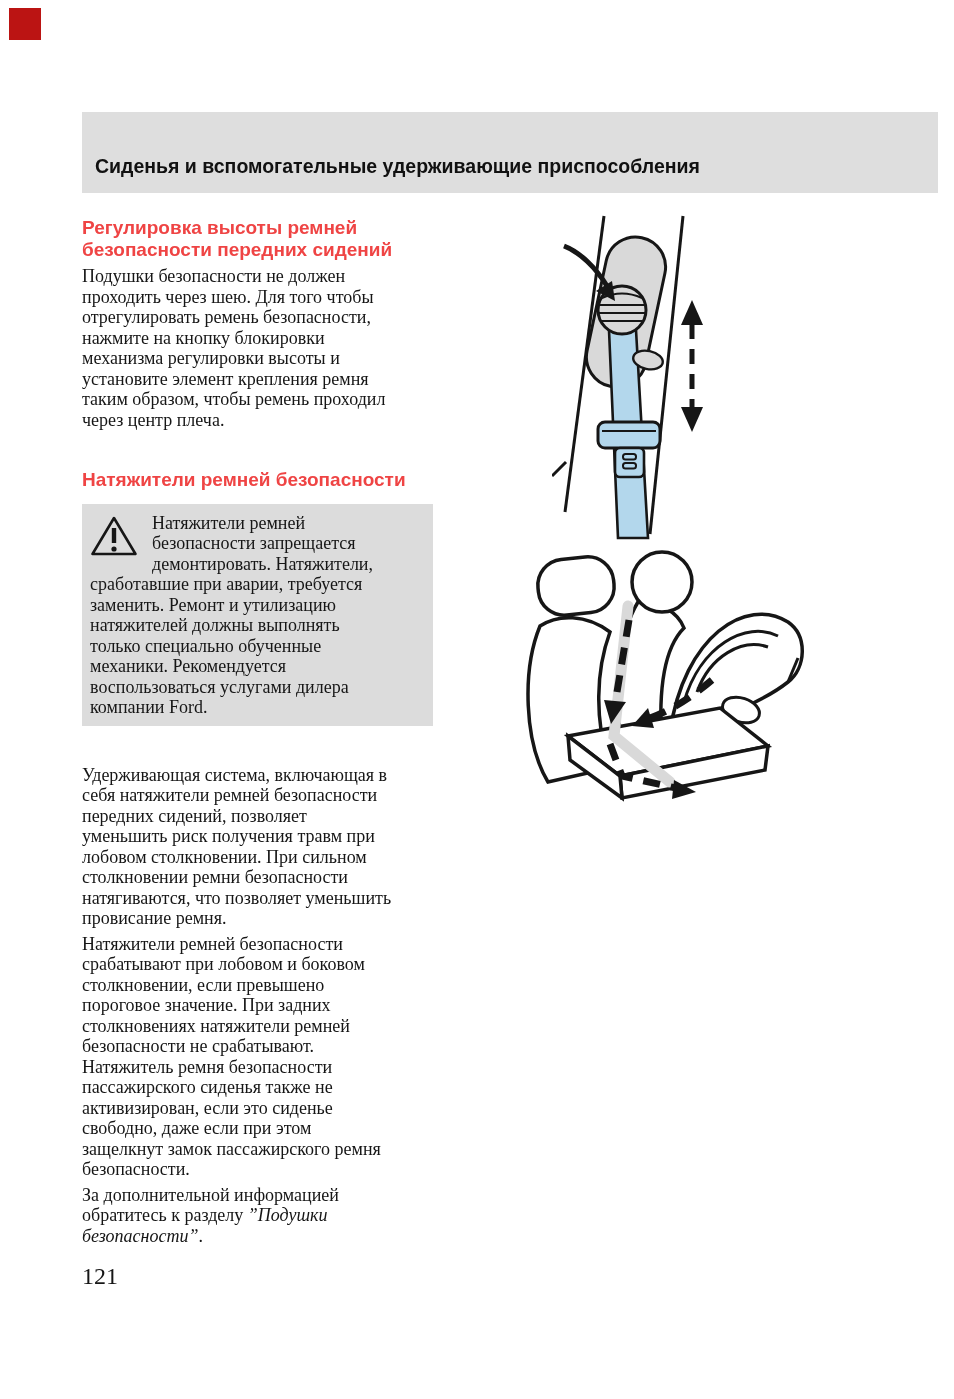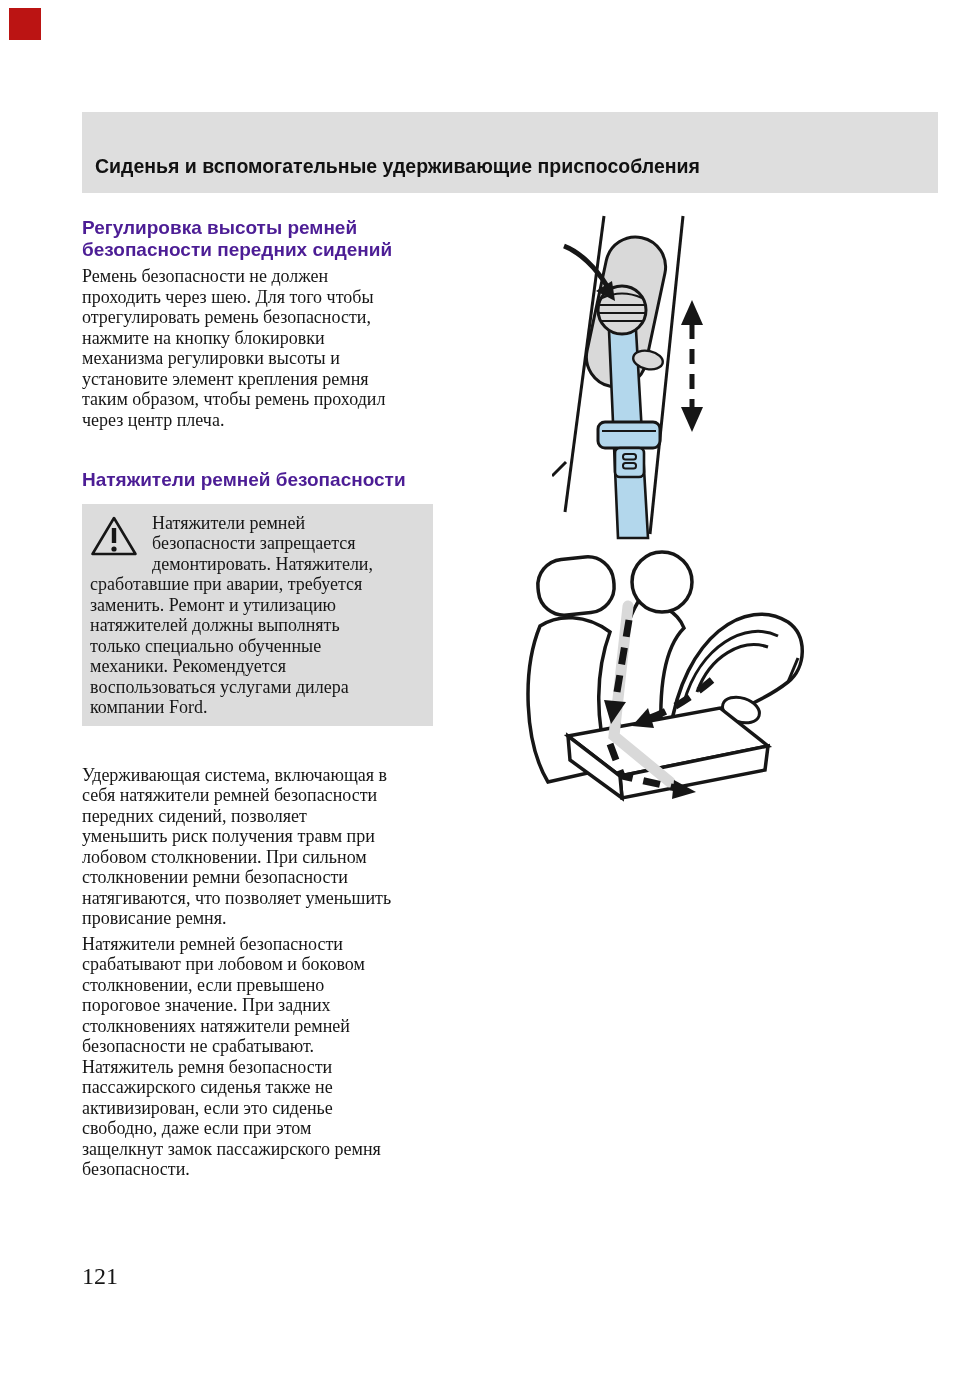--- a/index.html
+++ b/index.html
@@ -14,21 +14,21 @@
 
   
   .header-bar { left:82px; top:112px; width:856px; height:81px; background:#dedede;
                 display:flex; align-items:flex-end; padding:0 0 15px 13px; }
   .header-bar h1 { font-family:"Liberation Sans", sans-serif; font-weight:bold;
                    font-size:19.5px; color:#111; white-space:nowrap; letter-spacing:0; }
 
   
   .col { left:82px; top:217px; width:410px; }
   .sec-heading { font-family:"Liberation Sans", sans-serif; font-weight:bold;
-                 font-size:19px; line-height:21.5px; color:#4c1d95; }
+                 font-size:19px; line-height:21.5px; color:#ef4444; }
   .body-text { font-size:18px; line-height:20.5px; }
   .p1 { margin-top:6px; }
   .h2 { margin-top:39px; }
 
   .warn-box { margin-top:13px; width:351px; background:#dcdcdc; padding:9px 6px 8px 8px; }
   .warn-icon { float:left; width:48px; height:42px; margin:2px 14px 3px 0; }
   .warn-text { font-size:18px; line-height:20.5px; }
 
   .p2 { margin-top:39px; }
   .p3 { margin-top:5px; }
@@ -47,21 +47,21 @@
 
 <div class="abs header-bar">
   <h1>Сиденья и вспомогательные удерживающие приспособления</h1>
 </div>
 
 <div class="abs col">
 
   <div class="sec-heading pre">Регулировка высоты ремней
 безопасности передних сидений</div>
 
-  <p class="body-text pre p1">Ремень безопасности не должен
+  <p class="body-text pre p1">Подушки безопасности не должен
 проходить через шею. Для того чтобы
 отрегулировать ремень безопасности,
 нажмите на кнопку блокировки
 механизма регулировки высоты и
 установите элемент крепления ремня
 таким образом, чтобы ремень проходил
 через центр плеча.</p>
 
   <div class="sec-heading h2">Натяжители ремней безопасности</div>
 
@@ -98,20 +98,23 @@
 пороговое значение. При задних
 столкновениях натяжители ремней
 безопасности не срабатывают.
 Натяжитель ремня безопасности
 пассажирского сиденья также не
 активизирован, если это сиденье
 свободно, даже если при этом
 защелкнут замок пассажирского ремня
 безопасности.</p>
 
+  <p class="body-text p4"><span class="pre">За дополнительной информацией
+обратитесь к разделу </span><span class="pre italic">”Подушки
+безопасности”</span><span>.</span></p>
 </div>
 
 <svg class="abs illu1" width="172" height="330" viewBox="0 0 172 330">
 
   <g>
     <line x1="52" y1="6" x2="13" y2="302" stroke="#161616" stroke-width="3"></line>
     <line x1="14" y1="252" x2="0" y2="266" stroke="#161616" stroke-width="3"></line>
     <line x1="131" y1="6" x2="98" y2="324" stroke="#161616" stroke-width="3"></line>
   </g>
 

